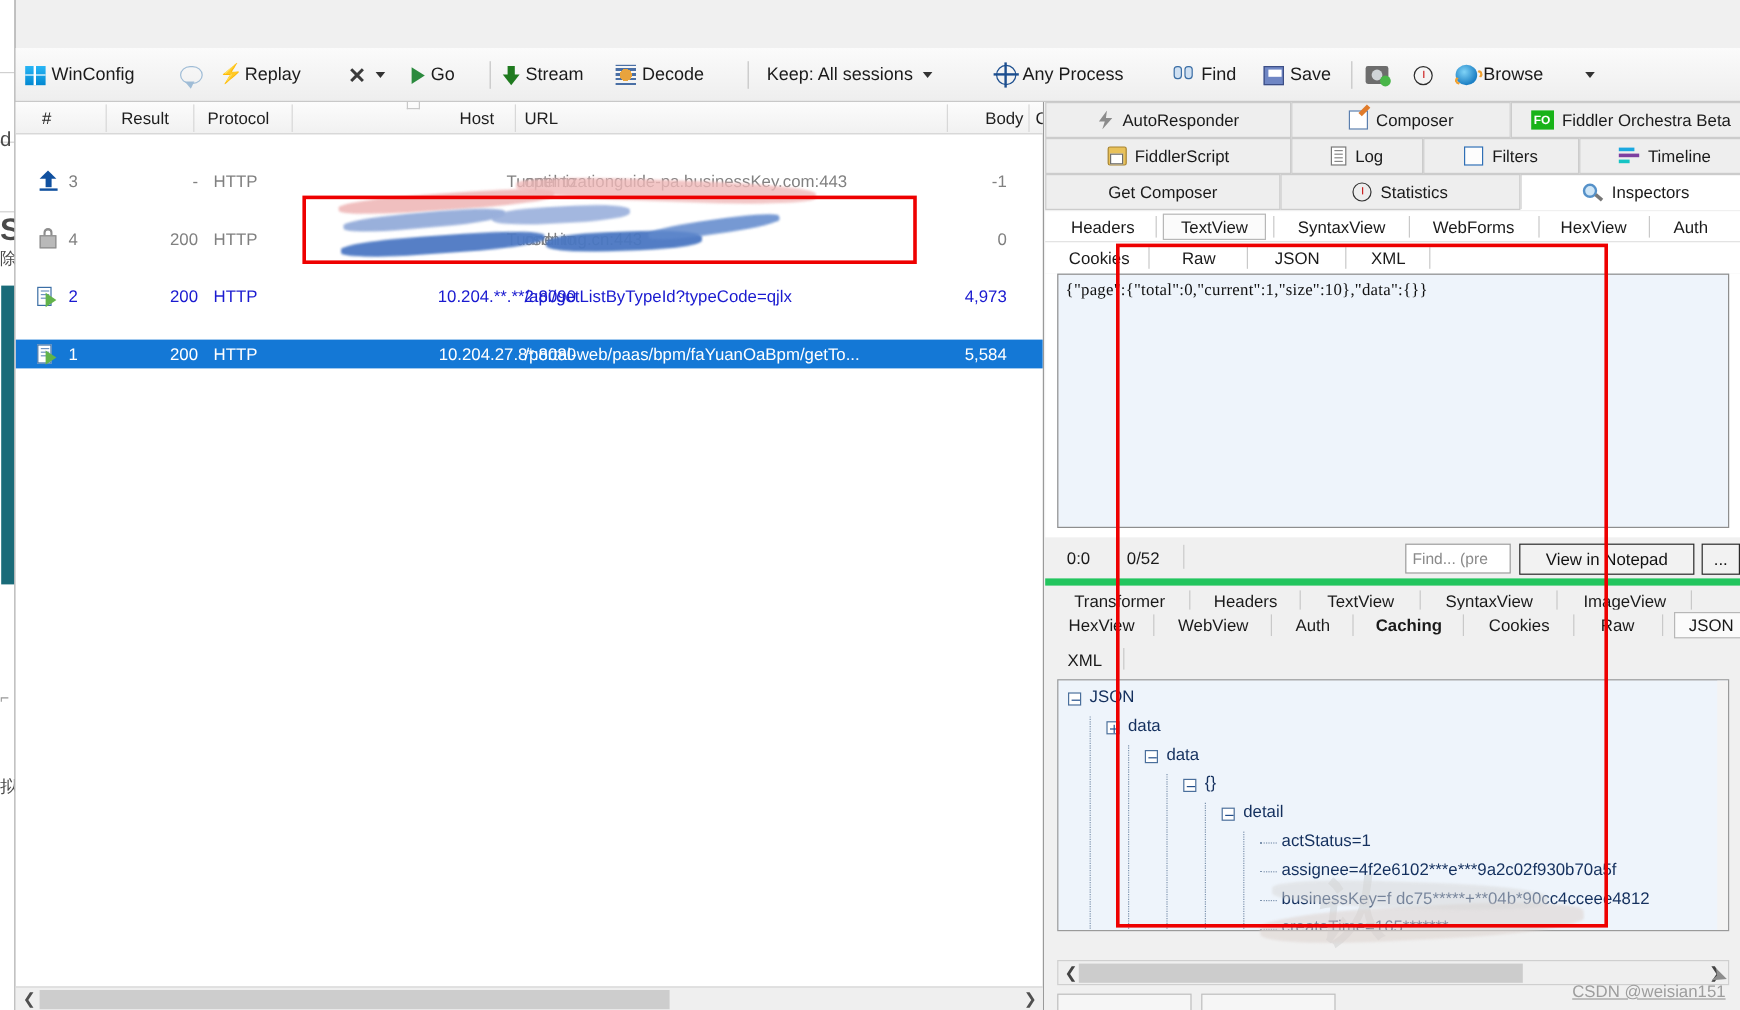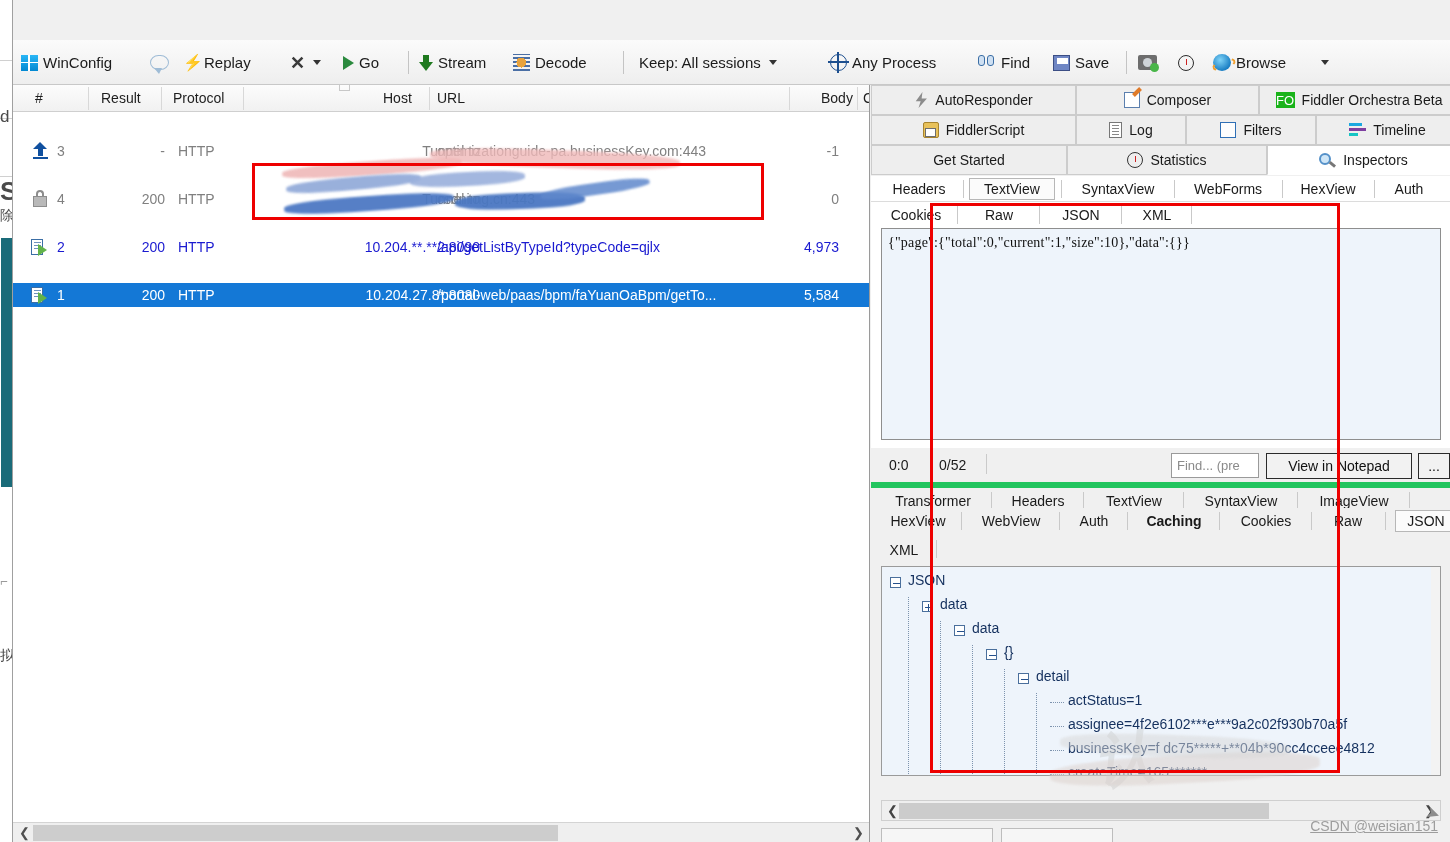--- a/index.html
+++ b/index.html
@@ -128,21 +128,21 @@
   .bigtabs{ position:relative; width:579px; height:91px; }
   .bt{ position:absolute; height:30px; background:#eeeeee; border:1px solid #cccccc;
        display:flex; align-items:center; justify-content:center; gap:7px;
        font-size:14px; color:#1a1a1a; cursor:default; }
   .bt.active{ background:#ffffff; border-bottom-color:#ffffff; }
 
   .ic-ar{ width:14px;height:16px;background:#8c8c8c;
      clip-path:polygon(58% 0,10% 58%,45% 58%,30% 100%,90% 40%,52% 40%); }
   .ic-comp{ width:16px;height:16px;background:#fff;border:1.4px solid #5b7fae; }
   .ic-comp:after{content:"";position:absolute;right:-3px;top:-3px;width:10px;height:4px;background:#e07b2a;transform:rotate(-45deg);}
-  .ic-fo{ width:19px;height:16px;background:#19b319;color:#fff;font-size:13px;font-weight:400;
+  .ic-fo{ width:19px;height:16px;background:#19b319;color:#fff;font-size:10px;font-weight:700;
      display:flex;align-items:center;justify-content:center; }
   .ic-fs{ width:16px;height:16px;background:#e8c15a;border:1.3px solid #a8842f;border-radius:2px; }
   .ic-fs:after{content:"";position:absolute;left:1px;bottom:0px;width:9px;height:7px;background:#fff;
      border:1px solid #6d6d6d;font-size:6px;}
   .ic-log{ width:13px;height:16px;background:#fff;border:1.3px solid #777; }
   .ic-log:after{content:"";position:absolute;left:2px;top:2px;width:7px;height:1px;background:#888;
      box-shadow:0 3px 0 #888,0 6px 0 #888,0 9px 0 #888;}
   .ic-filter{ width:16px;height:16px;background:#fdfdfd;border:1.6px solid #2f6fb5; }
   .ic-timeline{ width:17px;height:14px; }
   .ic-timeline i{position:absolute;height:3px;left:0;}
@@ -427,21 +427,21 @@
       <div class="bt" style="left:445px;top:30px;width:143px;">
         <span class="ic ic-timeline">
             <i></i>
             <i></i>
             <i></i>
           </span>
         <span>Timeline</span>
       </div>
 
       <div class="bt" style="left:0;top:60px;width:196px;">
-        <span>Get Started</span>
+        <span>Get Composer</span>
       </div>
       <div class="bt" style="left:196px;top:60px;width:200px;">
         <span class="ic ic-stat"></span>
         <span>Statistics</span>
       </div>
       <div class="bt active" style="left:396px;top:60px;width:192px;">
         <span class="ic ic-insp">
             <i class="lens"></i>
             <i class="hd"></i>
           </span>

